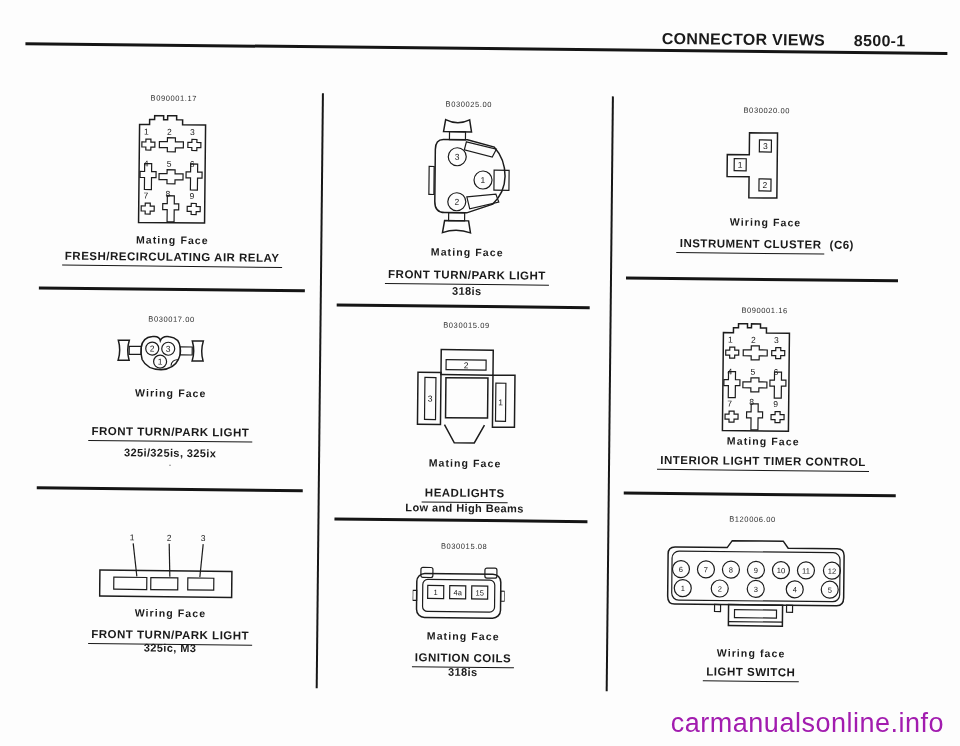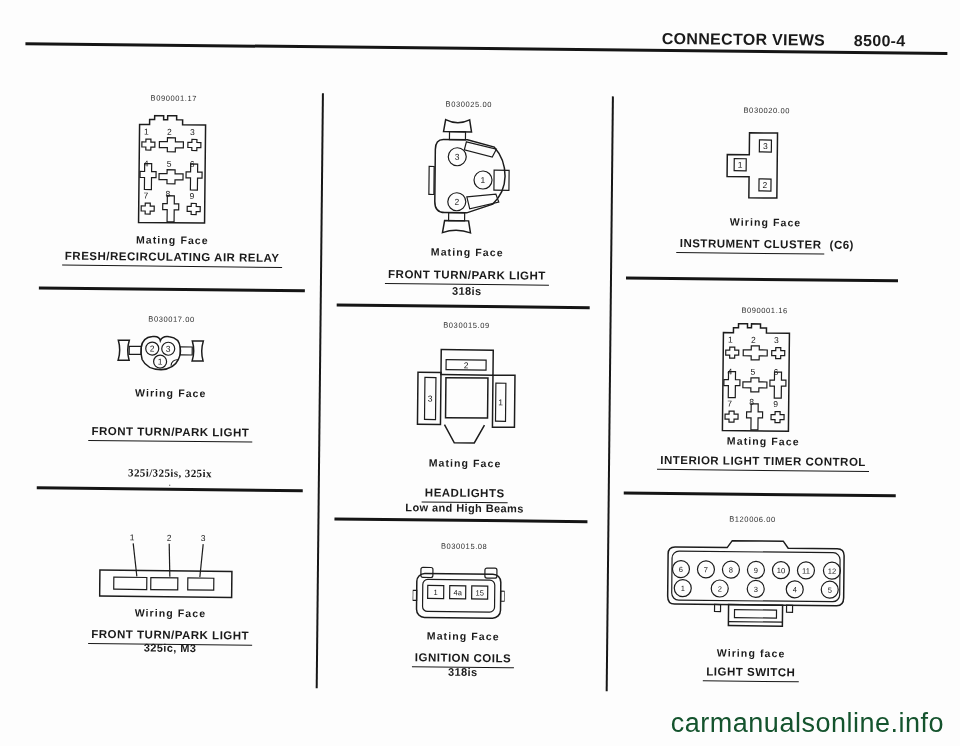--- a/index.html
+++ b/index.html
@@ -16,30 +16,30 @@
   .face{font-weight:bold;font-size:10.5px;letter-spacing:1.1px;line-height:13px;}
   .title{font-weight:bold;font-size:11.5px;letter-spacing:.5px;line-height:13px;white-space:nowrap;}
   .title .u{border-bottom:1.6px solid #161616;padding:0 3px 3px;}
   .title .sfx{margin-left:5px;}
   .subtitle{font-weight:bold;font-size:11px;letter-spacing:.4px;line-height:13px;}
   .note{font-size:9px;line-height:6px;}
   .ln{fill:none;stroke:#1c1c1c;stroke-width:1.5;}
   .ln2{fill:none;stroke:#1c1c1c;stroke-width:1.2;}
   .pn{font-family:"Liberation Sans",sans-serif;font-size:8.5px;fill:#161616;text-anchor:middle;}
   .pns{font-size:7.5px;}
-  .wm{position:absolute;top:708px;right:16px;font-size:27px;color:#14532d;letter-spacing:.5px;}
+  .wm{position:absolute;top:708px;right:16px;font-size:27px;color:#a21caf;letter-spacing:.5px;}
 </style>
 </head>
 <body>
 
 <div id="scan">
 
   <div class="hdr">
     <span>CONNECTOR VIEWS</span>
-    <span class="pageno">8500-4</span>
+    <span class="pageno">8500-1</span>
   </div>
   <div class="hrule"></div>
 
   <div class="vline" style="left:319px;top:95px;height:595px;"></div>
   <div class="vline" style="left:609px;top:95px;height:595px;"></div>
 
   <div class="sep" style="left:38px;top:291px;width:266px;"></div>
   <div class="sep" style="left:38px;top:491px;width:266px;"></div>
   <div class="sep" style="left:336px;top:305px;width:253px;"></div>
   <div class="sep" style="left:336px;top:519px;width:253px;"></div>
@@ -84,21 +84,21 @@
       <path class="ln2" d="M57,40 a6,6 0 0 1 7,-6"></path>
       <circle class="ln2" cx="38" cy="23" r="6.5"></circle>
       <circle class="ln2" cx="54" cy="23" r="6.5"></circle>
       <circle class="ln2" cx="46" cy="36" r="6.5"></circle>
       <text class="pn" x="38" y="26">2</text>
       <text class="pn" x="54" y="26">3</text>
       <text class="pn" x="46" y="39">1</text>
     </svg>
     <div class="face" style="margin-top:11px;">Wiring Face</div>
     <div class="title" style="margin-top:26px;"><span class="u">FRONT TURN/PARK LIGHT</span></div>
-    <div class="subtitle" style="margin-top:28px;font-family:Liberation Serif, serif;">325i/325is, 325ix</div>
+    <div class="subtitle" style="margin-top:8px;">325i/325is, 325ix</div>
     <div class="note">.</div>
   </div>
 
   <div class="cell" style="left:40px;top:534px;width:266px;">
     <svg width="136" height="68" viewBox="0 0 136 68" style="margin-right:8px;">
       <text class="pn" x="33" y="10">1</text>
       <text class="pn" x="70" y="10">2</text>
       <text class="pn" x="104" y="10">3</text>
       <path class="ln2" d="M34,13 L38,46"></path>
       <path class="ln2" d="M70,13 L71,46"></path>

